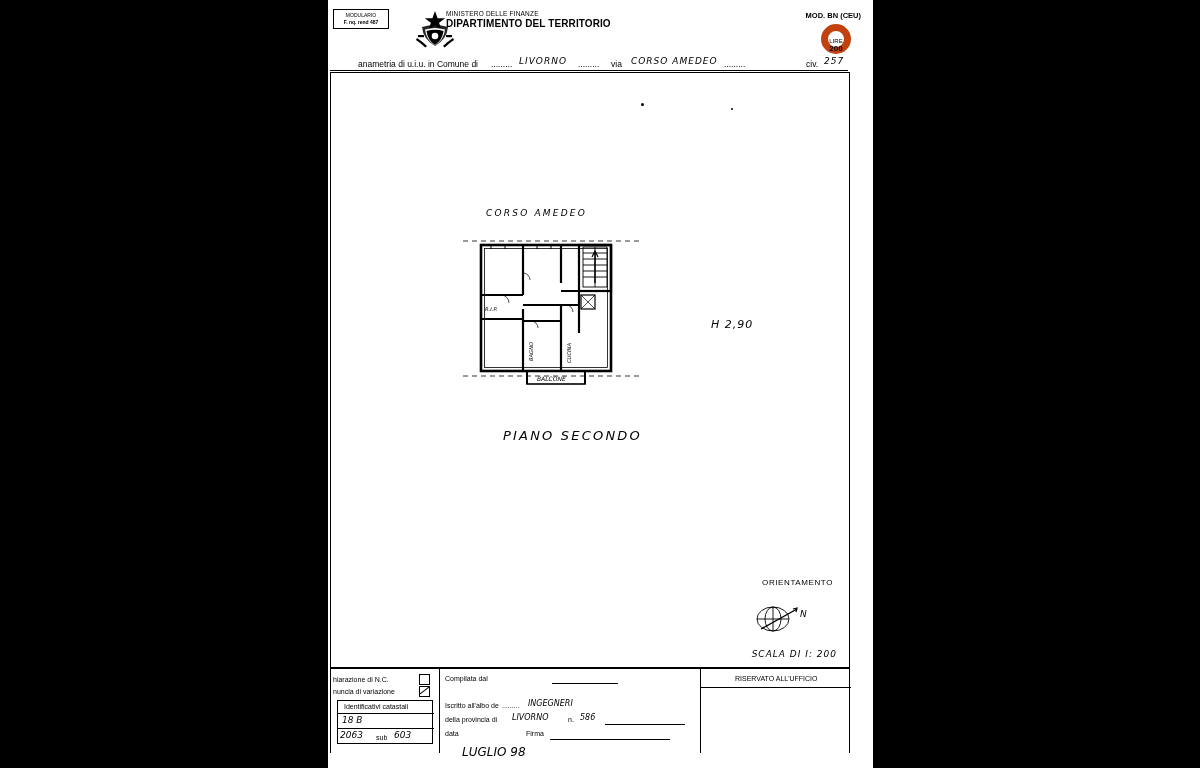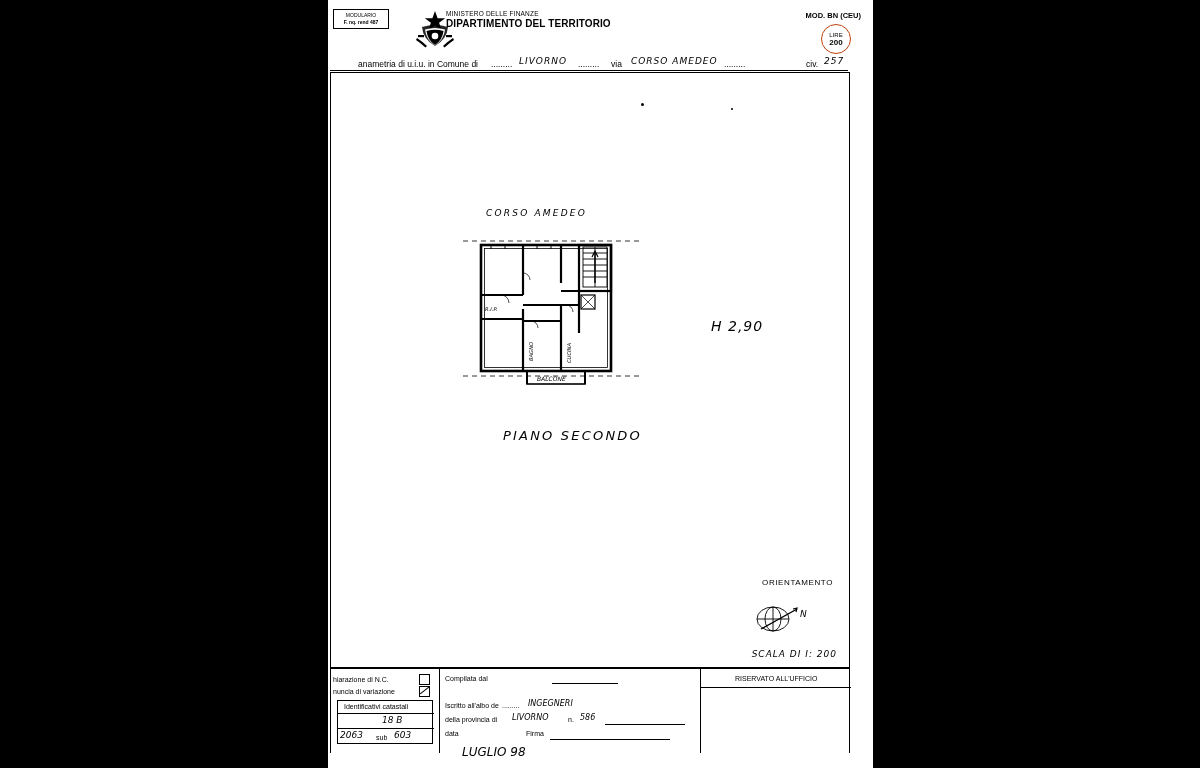--- a/index.html
+++ b/index.html
@@ -69,21 +69,21 @@
     top: 11px;
     font-size: 7.5px;
     font-weight: bold;
   }
   #lire-circle {
     position: absolute;
     right: 22px;
     top: 24px;
     width: 30px;
     height: 30px;
-    border: 1px solid #c2410c;
+    border: 7px solid #c2410c;
     border-radius: 50%;
     text-align: center;
     font-size: 6px;
     line-height: 8px;
     padding-top: 6px;
     box-sizing: border-box;
   }
   #lire-circle .amt { font-weight: bold; font-size: 8px; }
   
   #subline {
@@ -119,21 +119,21 @@
     position: absolute;
     left: 155px;
     top: 135px;
     font-size: 9px;
     letter-spacing: 2.2px;
   }
   #h-label {
     position: absolute;
     left: 380px;
     top: 245px;
-    font-size: 14px;
+    font-size: 11px;
     letter-spacing: 1px;
   }
   #piano-label {
     position: absolute;
     left: 172px;
     top: 355px;
     font-size: 13px;
     letter-spacing: 2.2px;
   }
   #orient-label {
@@ -348,21 +348,21 @@
 
     <div id="f-col1">
       <span class="f-txt" style="left:2px; top:7px;">hiarazione di N.C.</span>
       <span class="f-box" style="left:88px; top:5px;"></span>
       <span class="f-txt" style="left:2px; top:19px;">nuncia di  variazione</span>
       <span class="f-box checked" style="left:88px; top:17px;"></span>
 
       <div id="ident-box">
         <span class="f-txt" style="left:6px; top:2px;">Identificativi catastali</span>
         <span class="rule" style="left:0px; top:12px; width:96px;"></span>
-        <span class="f-txt hw-s" style="left:4px; top:14px; font-size:9px;margin-left:40px;">18 B</span>
+        <span class="f-txt hw-s" style="left:4px; top:14px; font-size:9px;">18 B</span>
         <span class="rule" style="left:0px; top:27px; width:96px;"></span>
         <span class="f-txt hw-s" style="left:2px; top:29px; font-size:9px;">2063</span>
         <span class="f-txt" style="left:38px; top:33px;">sub</span>
         <span class="f-txt hw-s" style="left:56px; top:29px; font-size:9px;">603</span>
       </div>
     </div>
 
     <div id="f-col2">
       <span class="f-txt" style="left:5px; top:6px;">Compilata dal</span>
       <span class="rule" style="left:112px; top:14px; width:66px;"></span>

